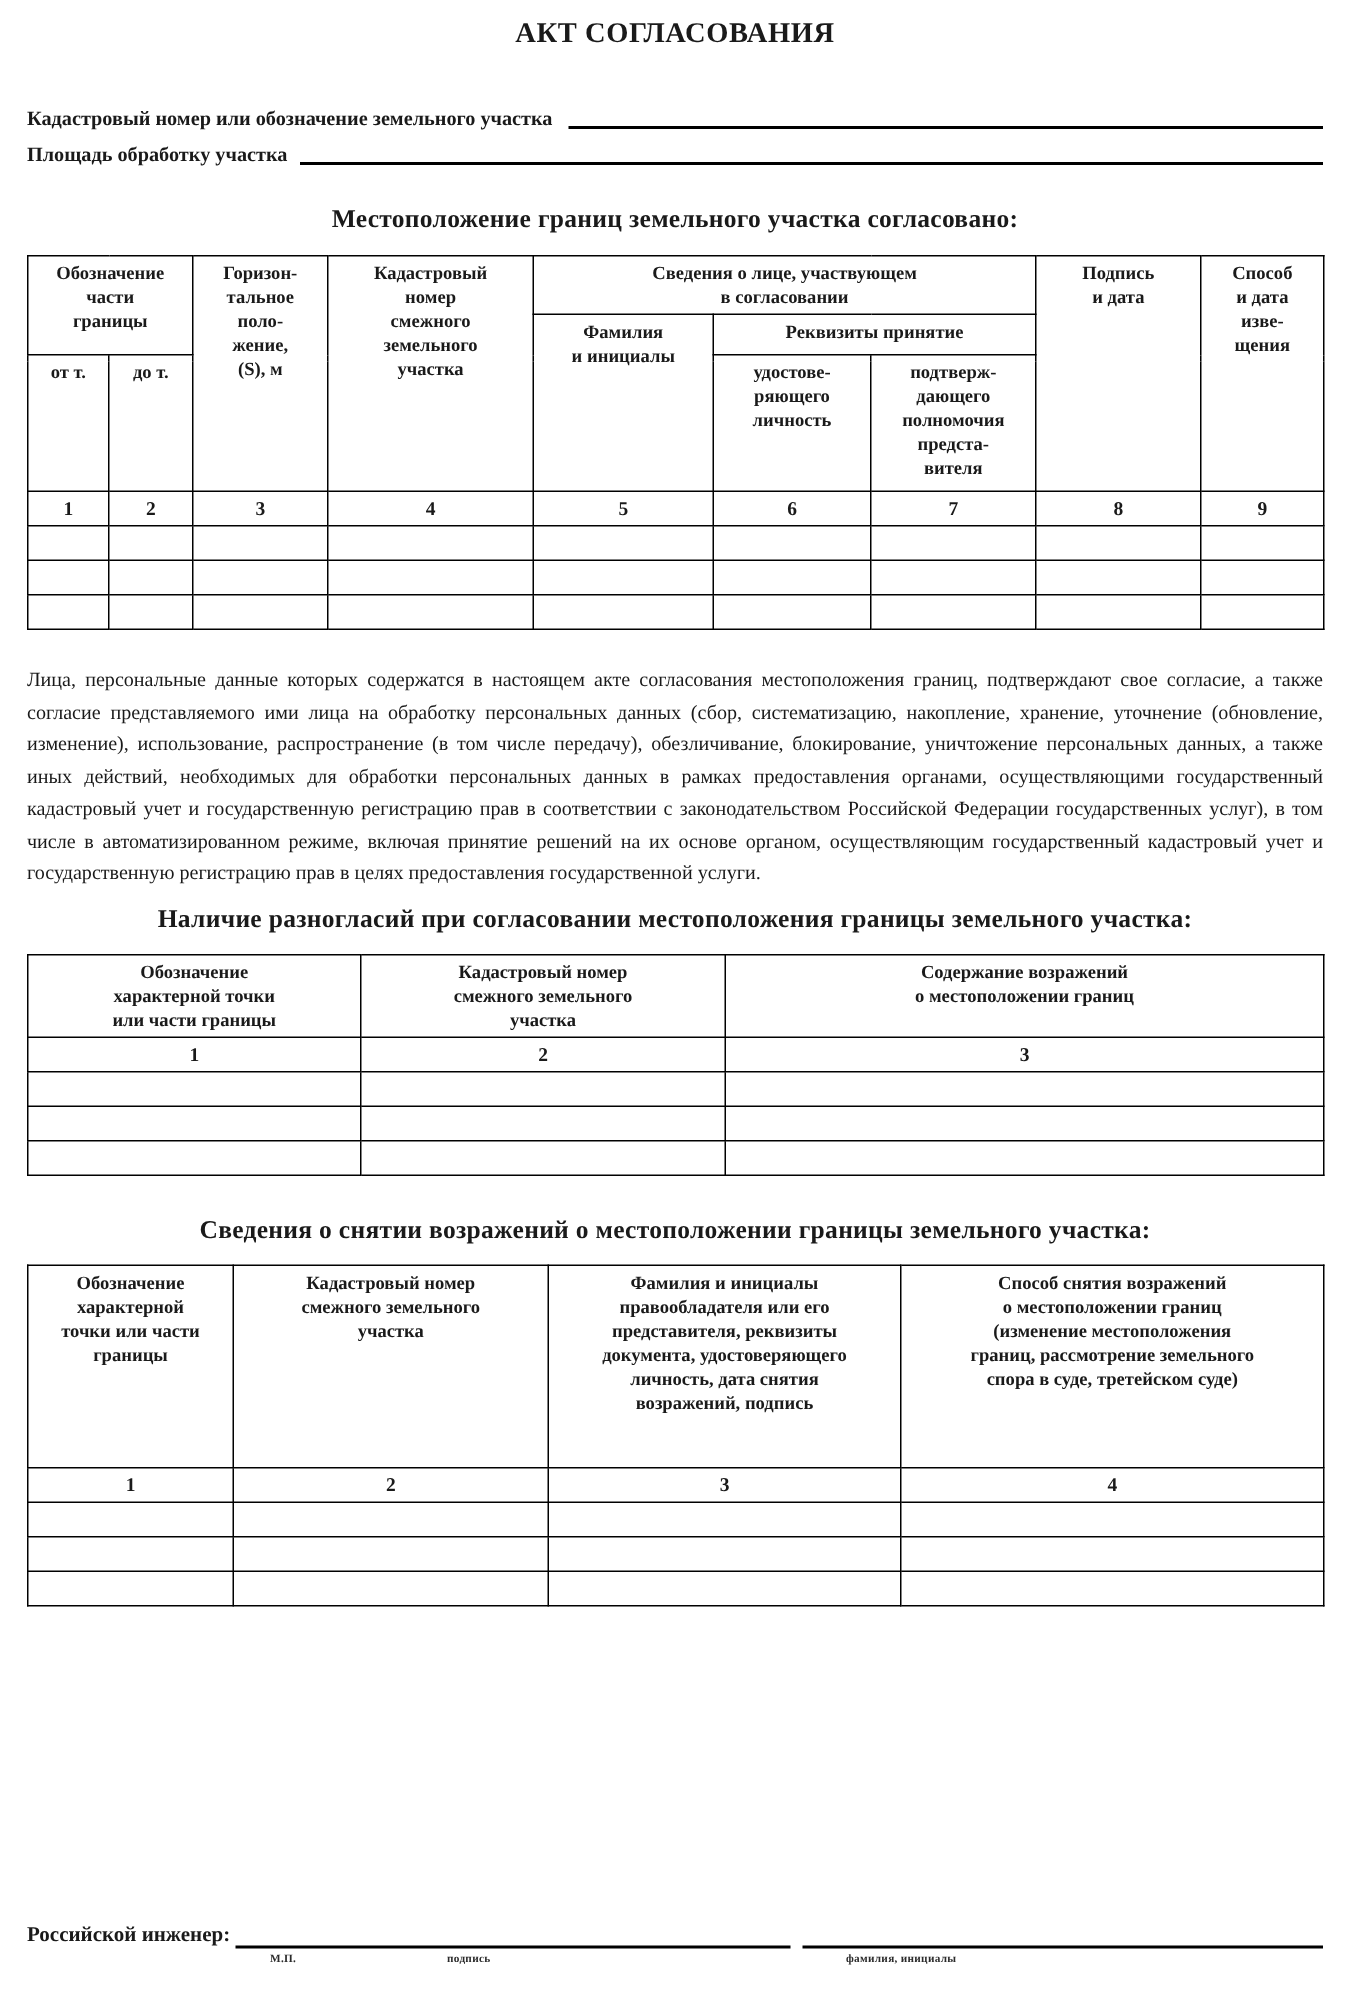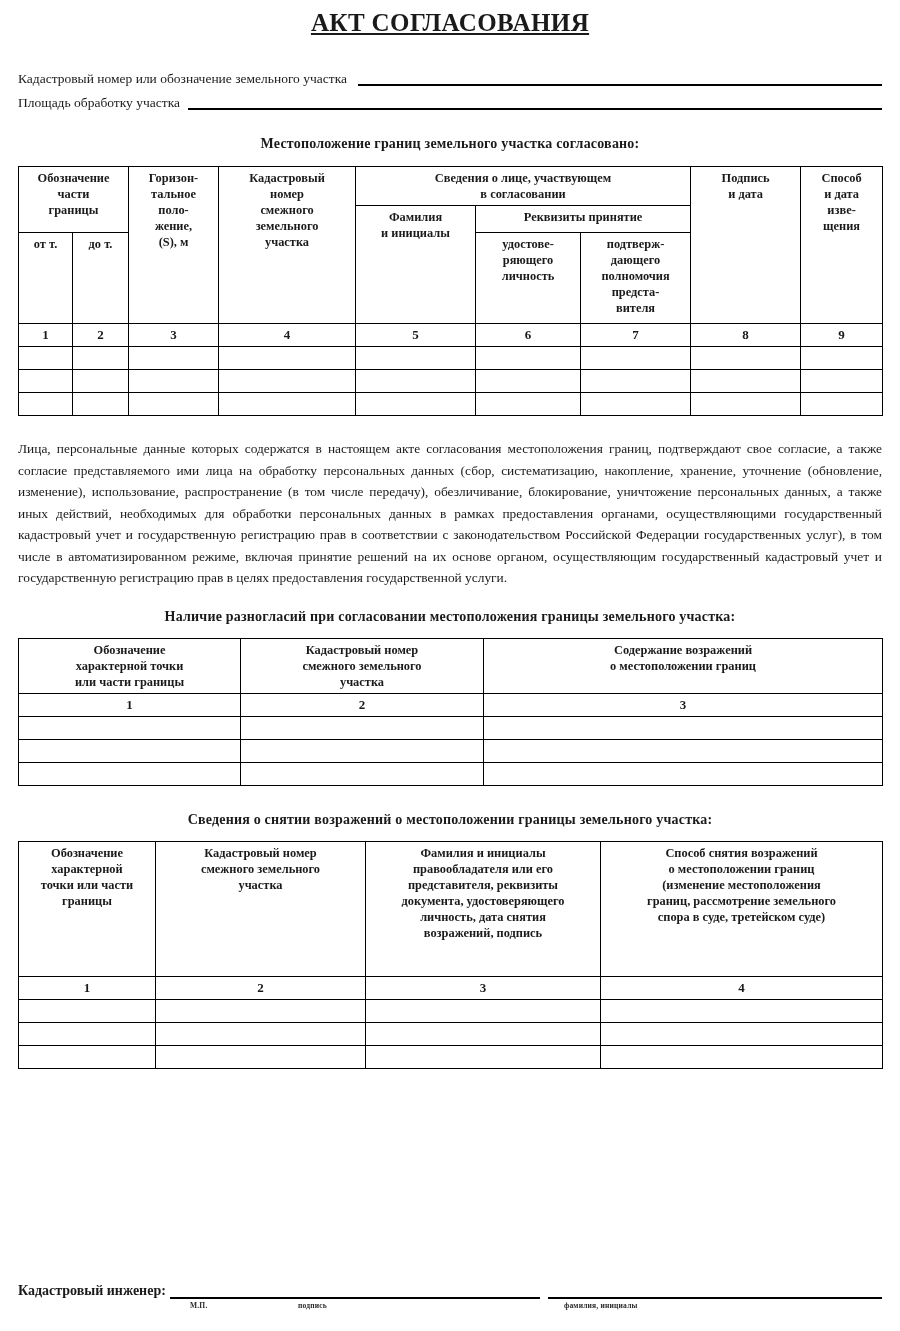--- a/index.html
+++ b/index.html
@@ -18,57 +18,56 @@
   .page {
     position: absolute;
     inset: 0;
     padding: 0;
   }
 
   
   .doc-title {
     text-align: center;
     font-weight: bold;
-    font-size: 25px;
+    font-size: 19px;
     line-height: 25px;
     letter-spacing: 0.4px;
     margin: 10px 0 0 0;
-    text-decoration: underline;
   }
   .doc-title .tl { display: block; }
 
   
   .fields {
     margin: 36px 0 0 0;
     padding: 0 18px;
   }
   .field-row {
     display: flex;
     align-items: flex-end;
-    font-weight: normal;
+    font-weight: bold;
     font-size: 13.5px;
     margin-bottom: 9px;
   }
   .field-label {
     white-space: nowrap;
     padding-right: 8px;
     line-height: 15px;
   }
   .field-rule {
     flex: 1 1 auto;
     border-bottom: 2px solid #000;
     height: 13px;
   }
   .field-row.r1 .field-rule { margin-left: 3px; }
 
   
   .section-heading {
     text-align: center;
     font-weight: bold;
-    font-size: 14px;
+    font-size: 17px;
     letter-spacing: 0.2px;
   }
   .sh-1 { margin: 26px 0 14px 0; }
   .sh-2 { margin: 0 0 13px 0; }
   .sh-3 { margin: 0 0 13px 0; }
 
   
   table.doc-table {
     border-collapse: collapse;
     width: 864px;
@@ -143,21 +142,21 @@
     margin-top: 2px;
   }
   .cap {
     position: absolute;
     font-size: 7.5px;
     font-weight: bold;
     letter-spacing: 0.2px;
     white-space: nowrap;
     color: #2b2b2b;
   }
-  .cap-mp   { left: 172px; }
+  .cap-mp   { left: 162px; }
   .cap-sign { left: 280px; }
   .cap-name { left: 546px; }
 </style>
 </head>
 <body>
 
 <div class="page">
 
   <div class="doc-title">
     <span class="tl">АКТ СОГЛАСОВАНИЯ</span>
@@ -252,21 +251,21 @@
           <td class="blank"></td>
         <td class="blank"></td>
           <td class="blank"></td>
         <td class="blank"></td>
       </tr>
     </tbody>
   </table>
 
   <p class="consent">Лица, персональные данные которых содержатся в настоящем акте согласования местоположения границ, подтверждают свое согласие, а также согласие представляемого ими лица на обработку персональных данных (сбор, систематизацию, накопление, хранение, уточнение (обновление, изменение), использование, распространение (в том числе передачу), обезличивание, блокирование, уничтожение персональных данных, а также иных действий, необходимых для обработки персональных данных в рамках предоставления органами, осуществляющими государственный кадастровый учет и государственную регистрацию прав в соответствии с законодательством Российской Федерации государственных услуг), в том числе в автоматизированном режиме, включая принятие решений на их основе органом, осуществляющим государственный кадастровый учет и государственную регистрацию прав в целях предоставления государственной услуги.</p>
 
-  <div class="section-heading sh-2" style="margin-top:20px;">Наличие разногласий при согласовании местоположения границы земельного участка:</div>
+  <div class="section-heading sh-2" style="margin-top:10px;">Наличие разногласий при согласовании местоположения границы земельного участка:</div>
 
   <table class="doc-table" id="table-disagreements">
     <colgroup>
       <col style="width:222px">
         <col style="width:243px">
         <col style="width:399px">
     </colgroup>
     <tbody>
       <tr>
         <td class="vtop">Обозначение<br>характерной точки<br>или части границы</td>
@@ -334,21 +333,21 @@
         <td class="blank"></td>
           <td class="blank"></td>
           <td class="blank"></td>
           <td class="blank"></td>
       </tr>
     </tbody>
   </table>
 
   <div class="footer">
     <div class="footer-row">
-      <span class="footer-label">Кадастровый инженер:</span>
+      <span class="footer-label">Российской инженер:</span>
       <span class="footer-rule fr-sign"></span>
       <span class="fr-gap"></span>
       <span class="footer-rule fr-name"></span>
     </div>
     <div class="footer-captions">
       <span class="cap cap-mp">М.П.</span>
       <span class="cap cap-sign">подпись</span>
       <span class="cap cap-name">фамилия, инициалы</span>
     </div>
   </div>

